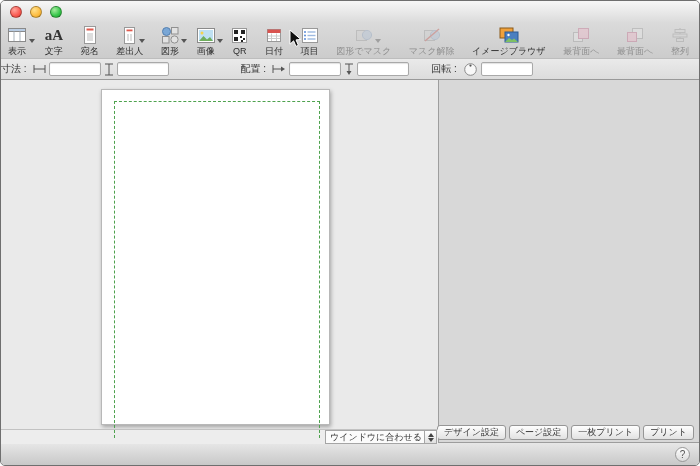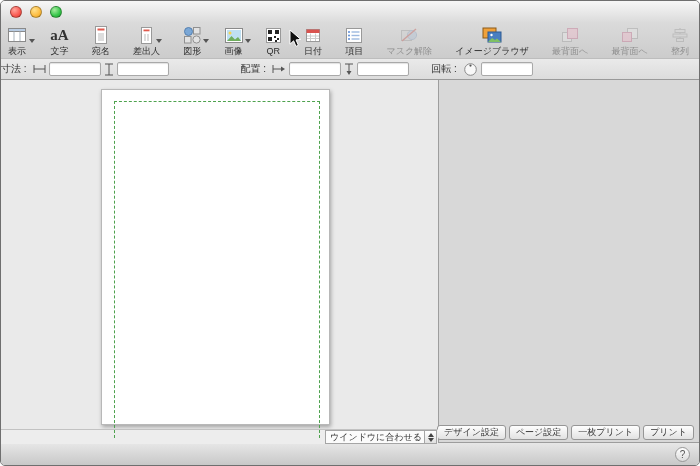--- a/index.html
+++ b/index.html
@@ -183,20 +183,30 @@
             <rect x="5.5" y="3.3" width="8" height="1.4" fill="#9db9e0"></rect>
             <circle cx="3" cy="7.5" r="1" fill="#5b8dd9"></circle>
             <rect x="5.5" y="6.8" width="8" height="1.4" fill="#9db9e0"></rect>
             <circle cx="3" cy="11" r="1" fill="#5b8dd9"></circle>
             <rect x="5.5" y="10.3" width="8" height="1.4" fill="#9db9e0"></rect>
           </svg>
       </span>
       <span class="tlabel">項目</span>
     </div>
 
+    <div class="titem disabled">
+      <span class="ticon">
+        <svg width="18" height="16">
+            <rect x="1.5" y="3.5" width="10" height="10" fill="#cfcfcf" stroke="#9a9a9a"></rect>
+            <circle cx="12" cy="8" r="4.6" fill="#aebfd4" stroke="#8aa0bd"></circle>
+          </svg>
+        <span class="dd"></span>
+      </span>
+      <span class="tlabel">図形でマスク</span>
+    </div>
 
     <div class="titem disabled">
       <span class="ticon">
         <svg width="18" height="16">
             <rect x="1.5" y="3.5" width="10" height="10" fill="#cfcfcf" stroke="#9a9a9a"></rect>
             <circle cx="12" cy="8" r="4.6" fill="#aebfd4" stroke="#8aa0bd"></circle>
             <line x1="2" y1="14" x2="16" y2="2" stroke="#c0544e" stroke-width="1.5"></line>
           </svg>
       </span>
       <span class="tlabel">マスク解除</span>

